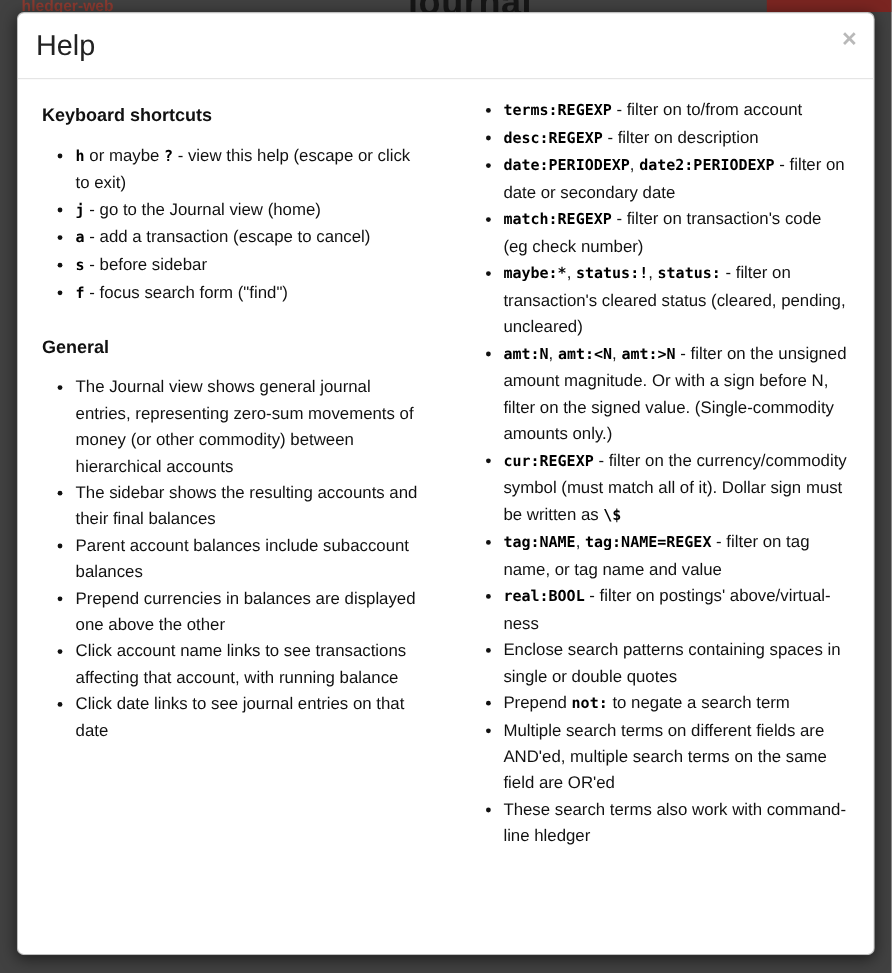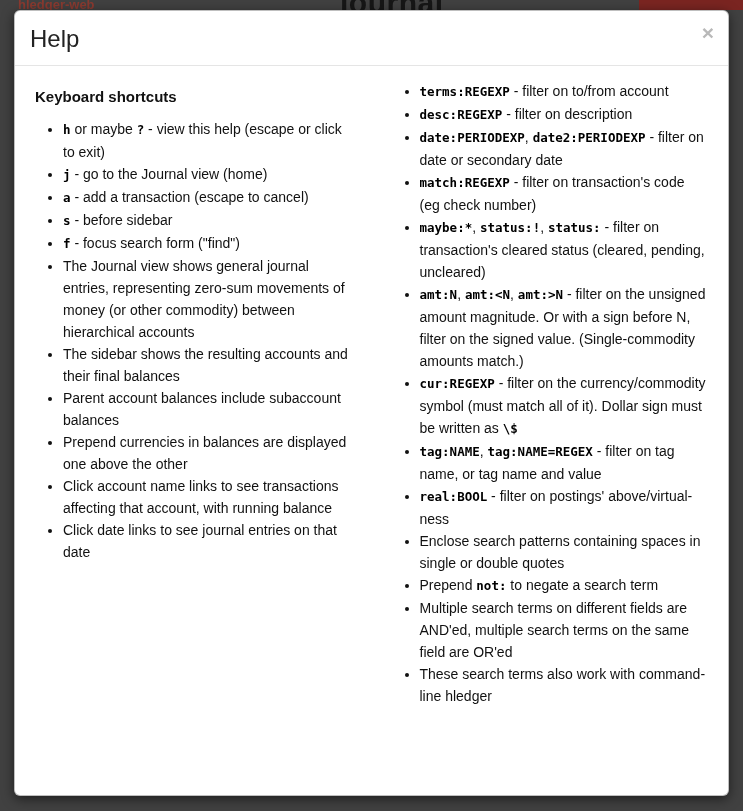--- a/index.html
+++ b/index.html
@@ -99,37 +99,38 @@
   <div class="modal-body">
     <div class="col">
       <h4 class="section-heading">Keyboard shortcuts</h4>
       <ul class="help-list">
           <li><code>h</code><span> or maybe </span><code>?</code><span> - view this help (escape or click to exit)</span></li>
           <li><code>j</code><span> - go to the Journal view (home)</span></li>
           <li><code>a</code><span> - add a transaction (escape to cancel)</span></li>
           <li><code>s</code><span> - before sidebar</span></li>
           <li><code>f</code><span> - focus search form ("find")</span></li>
         </ul>
+      <h4 class="section-heading spaced">General</h4>
       <ul class="help-list">
           <li><span>The Journal view shows general journal entries, representing zero-sum movements of money (or other commodity) between hierarchical accounts</span></li>
           <li><span>The sidebar shows the resulting accounts and their final balances</span></li>
           <li><span>Parent account balances include subaccount balances</span></li>
           <li><span>Prepend currencies in balances are displayed one above the other</span></li>
           <li><span>Click account name links to see transactions affecting that account, with running balance</span></li>
           <li><span>Click date links to see journal entries on that date</span></li>
         </ul>
     </div>
     <div class="col">
       <ul class="help-list">
           <li><code>terms:REGEXP</code><span> - filter on to/from account</span></li>
           <li><code>desc:REGEXP</code><span> - filter on description</span></li>
           <li><code>date:PERIODEXP</code><span>, </span><code>date2:PERIODEXP</code><span> - filter on date or secondary date</span></li>
           <li><code>match:REGEXP</code><span> - filter on transaction's code (eg check number)</span></li>
           <li><code>maybe:*</code><span>, </span><code>status:!</code><span>, </span><code>status:</code><span> - filter on transaction's cleared status (cleared, pending, uncleared)</span></li>
-          <li><code>amt:N</code><span>, </span><code>amt:&lt;N</code><span>, </span><code>amt:&gt;N</code><span> - filter on the unsigned amount magnitude. Or with a sign before N, filter on the signed value. (Single-commodity amounts match.)</span></li>
+          <li><code>amt:N</code><span>, </span><code>amt:&lt;N</code><span>, </span><code>amt:&gt;N</code><span> - filter on the unsigned amount magnitude. Or with a sign before N, filter on the signed value. (Single-commodity amounts only.)</span></li>
           <li><code>cur:REGEXP</code><span> - filter on the currency/commodity symbol (must match all of it). Dollar sign must be written as </span><code>\$</code></li>
           <li><code>tag:NAME</code><span>, </span><code>tag:NAME=REGEX</code><span> - filter on tag name, or tag name and value</span></li>
           <li><code>real:BOOL</code><span> - filter on postings' above/virtual-ness</span></li>
           <li><span>Enclose search patterns containing spaces in single or double quotes</span></li>
           <li><span>Prepend </span><code>not:</code><span> to negate a search term</span></li>
           <li><span>Multiple search terms on different fields are AND'ed, multiple search terms on the same field are OR'ed</span></li>
           <li><span>These search terms also work with command-line hledger</span></li>
         </ul>
     </div>
   </div>

